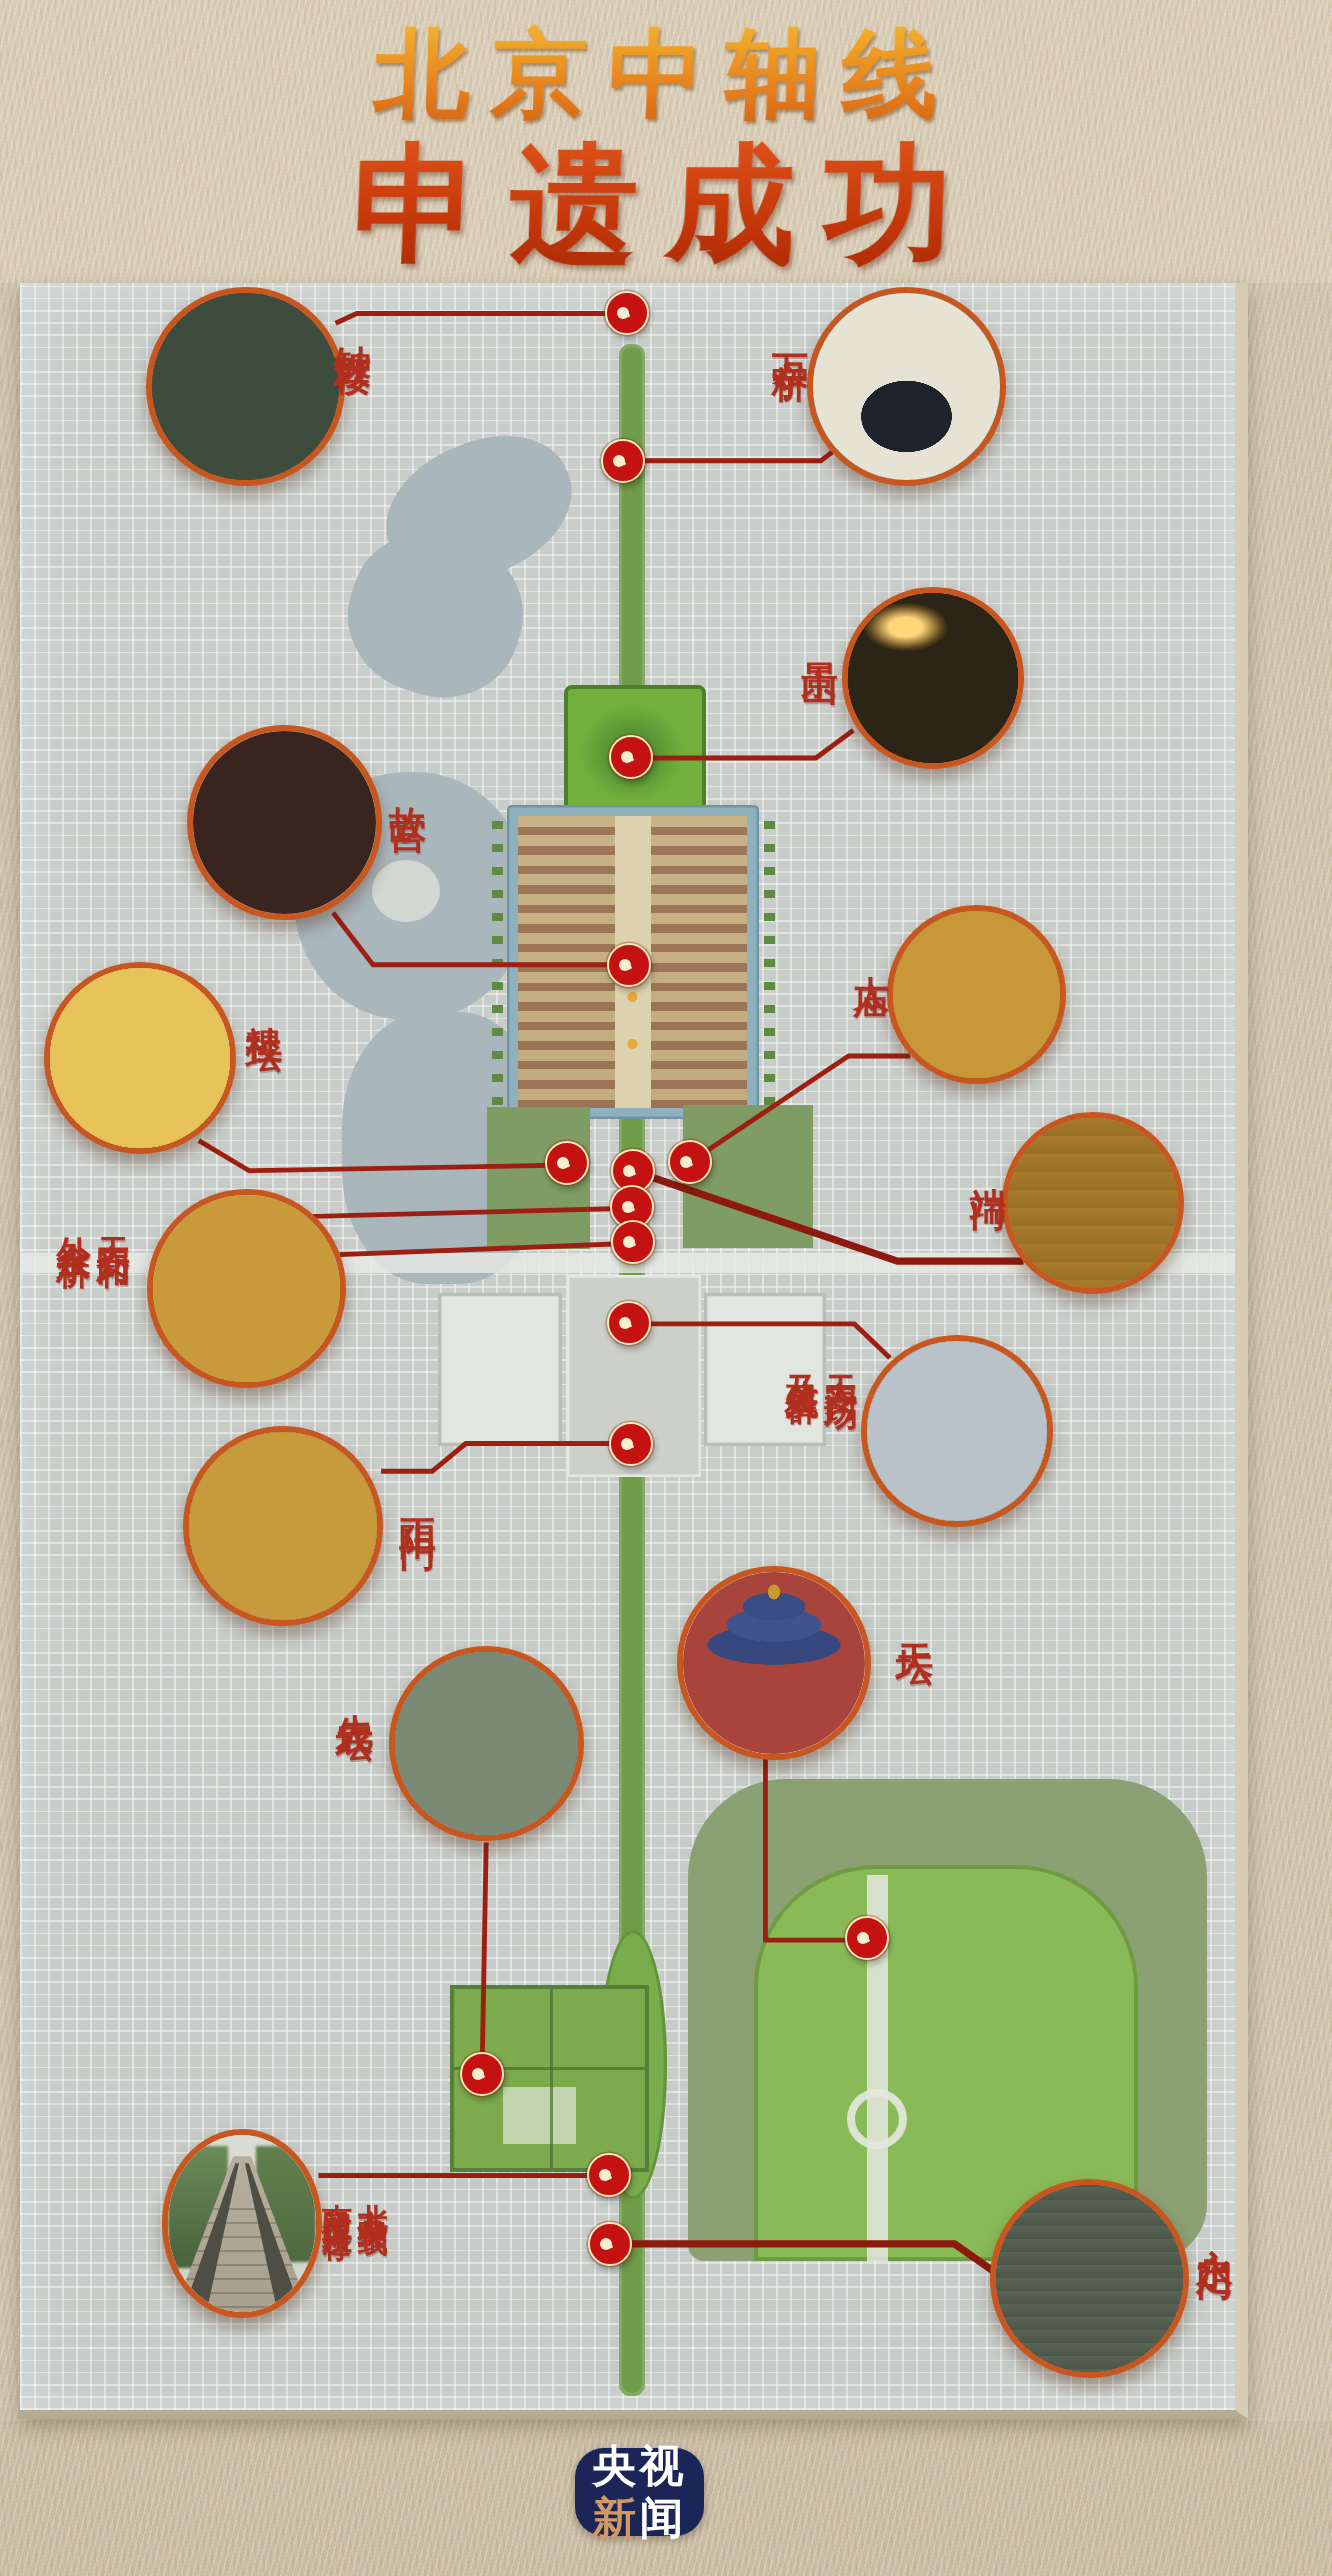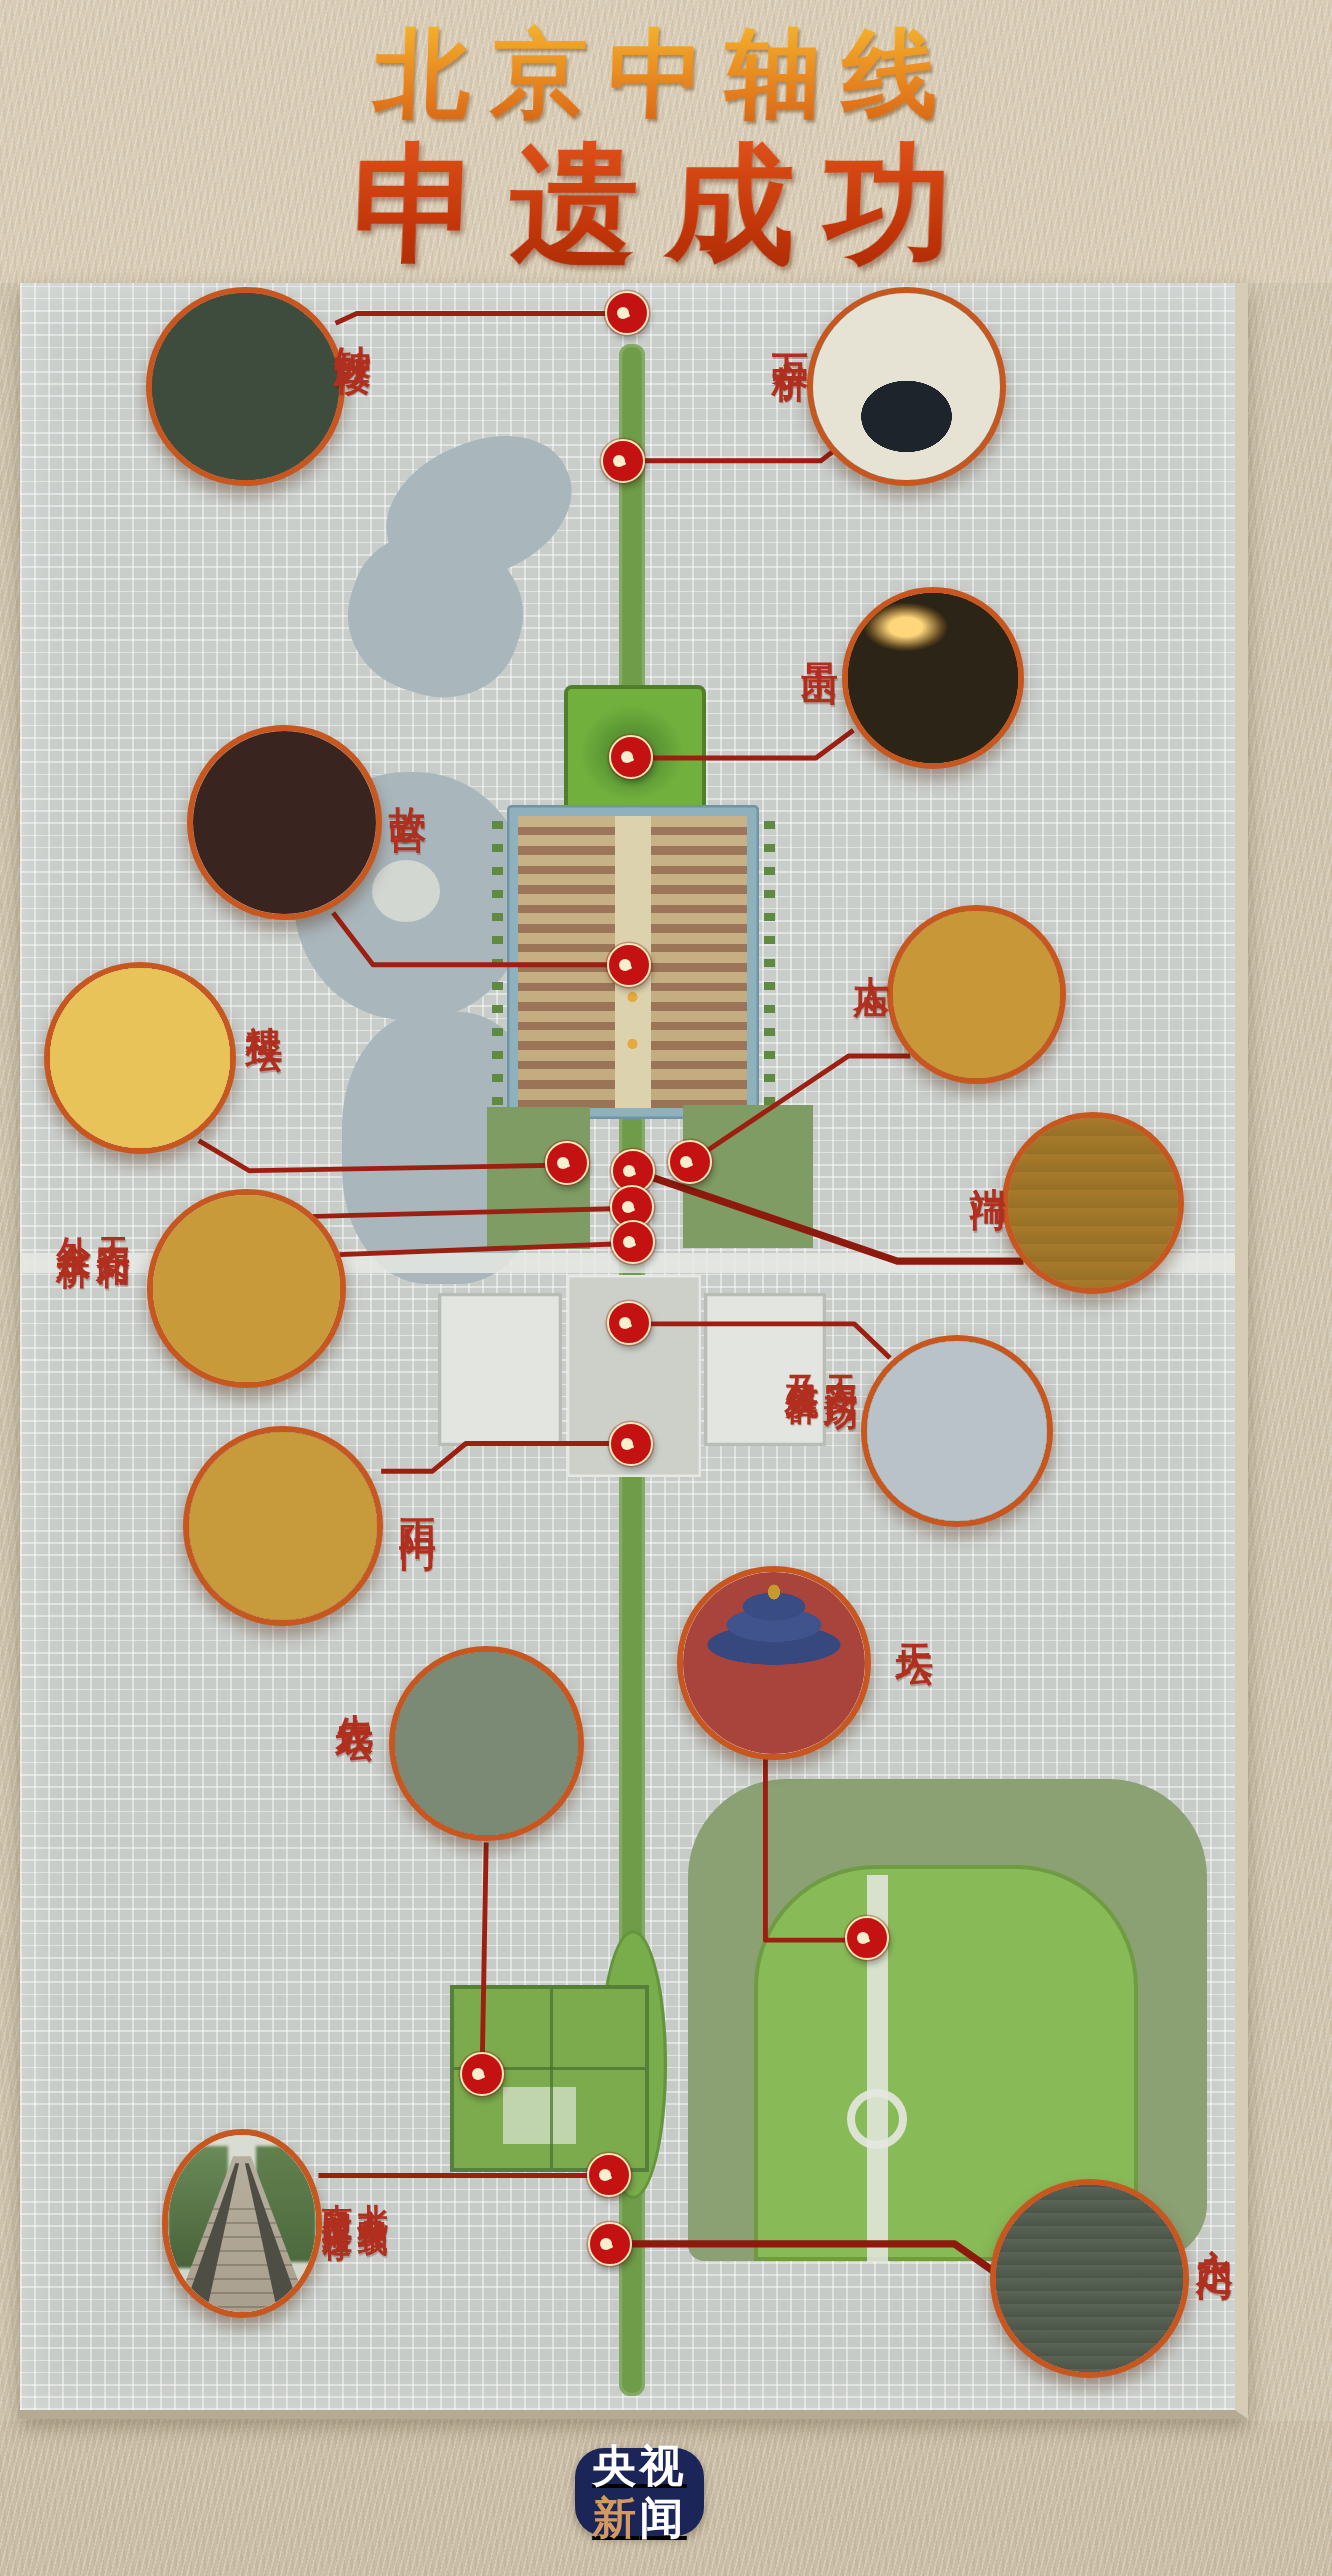--- a/index.html
+++ b/index.html
@@ -284,21 +284,21 @@
   .l-tagc{left:786px;top:1348px;font-size:33px;}
   .l-zym{left:399px;top:1490px;font-size:37px;}
   .l-tt{left:896px;top:1614px;font-size:37px;}
   .l-xnt{left:336px;top:1684px;font-size:37px;}
   .l-ndl{left:322px;top:2179px;font-size:30px;}
   .l-ydm{left:1196px;top:2219px;font-size:37px;}
 
   
   .cctv-logo{position:absolute;left:575px;top:2448px;width:129px;height:88px;background:#1b2558;
     border-radius:29px;z-index:9;display:flex;flex-direction:column;align-items:center;justify-content:center;
-    box-shadow:0 3.3px 8.1px rgba(60,45,20,.35);text-decoration:underline;}
+    box-shadow:0 3.3px 8.1px rgba(60,45,20,.35);}
   .cctv-line{font-size:44px;font-weight:900;color:#ffffff;line-height:1.18;letter-spacing:3.3px;}
   .cctv-xin{color:#d29a62;}
 </style>
 </head>
 <body>
 
 <div id="page">
 
   <div class="title title-1">北京中轴线</div>
   <div class="title title-2">申遗成功</div>

